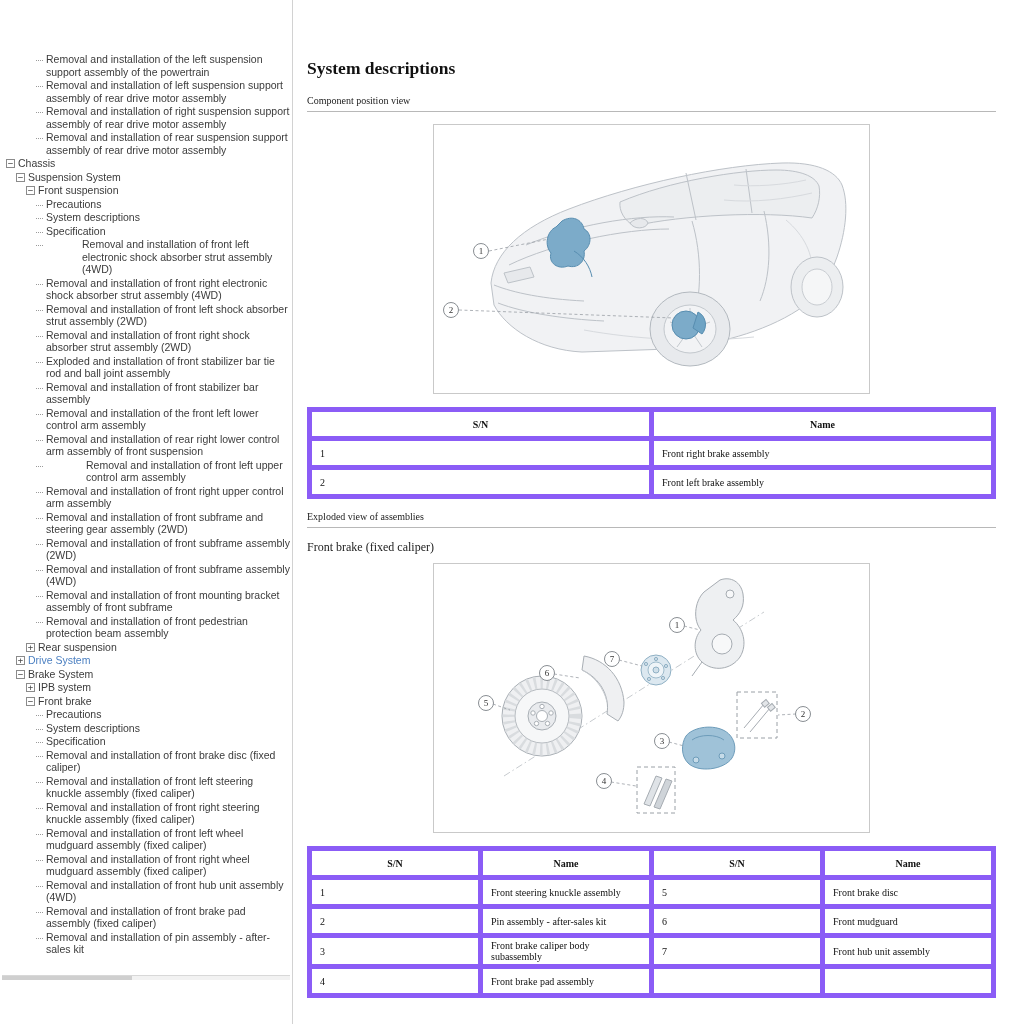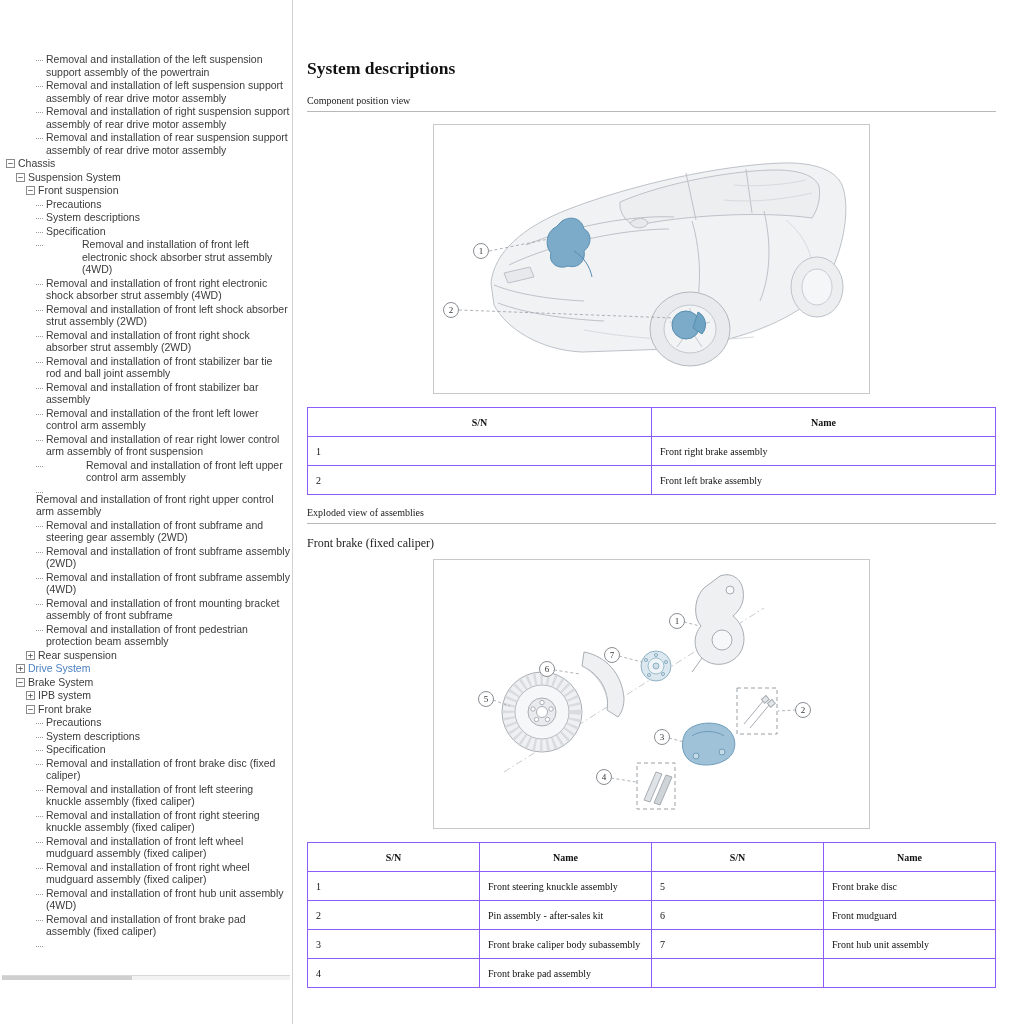--- a/index.html
+++ b/index.html
@@ -43,21 +43,21 @@
 
   .figure {
     width:437px; height:270px; margin:12px auto 13px auto;
     border:1px solid #c9c9c9; background:#fff;
     display:flex; align-items:center; justify-content:center;
   }
   .figure svg { display:block; }
 
   table.data-table { width:100%; border-collapse:collapse; font-size:10px; margin-top:12px; }
   table.data-table th, table.data-table td {
-    border:1px solid #8b5cf6; height:29px; padding:2px 8px; vertical-align:middle;
+    border:5px solid #8b5cf6; height:29px; padding:2px 8px; vertical-align:middle;
   }
   table.data-table th { font-weight:bold; text-align:center; }
   table.data-table td { text-align:left; }
   table.t1 th, table.t1 td { width:50%; }
   table.t2 th, table.t2 td { width:25%; }
 
   .callout-circle { fill:#ffffff; stroke:#898e93; stroke-width:1; }
   .callout-num { font-family:"Liberation Serif", serif; font-size:9px; fill:#333; text-anchor:middle; }
   .leader { stroke:#9aa0a6; stroke-width:0.8; stroke-dasharray:3 2.5; fill:none; }
 </style>
@@ -117,39 +117,39 @@
       <div class="tree-item" style="padding-left: 34px;">
         <span class="tree-dash"></span>
         <span class="tree-label">Removal and installation of front left shock absorber strut assembly (2WD)</span>
       </div>
       <div class="tree-item" style="padding-left: 34px;">
         <span class="tree-dash"></span>
         <span class="tree-label">Removal and installation of front right shock absorber strut assembly (2WD)</span>
       </div>
       <div class="tree-item" style="padding-left: 34px;">
         <span class="tree-dash"></span>
-        <span class="tree-label">Removal and installation of front stabilizer bar tie rod and ball joint assembly</span>
+        <span class="tree-label">Exploded and installation of front stabilizer bar tie rod and ball joint assembly</span>
       </div>
       <div class="tree-item" style="padding-left: 34px;">
         <span class="tree-dash"></span>
         <span class="tree-label">Removal and installation of front stabilizer bar assembly</span>
       </div>
       <div class="tree-item" style="padding-left: 34px;">
         <span class="tree-dash"></span>
         <span class="tree-label">Removal and installation of the front left lower control arm assembly</span>
       </div>
       <div class="tree-item" style="padding-left: 34px;">
         <span class="tree-dash"></span>
         <span class="tree-label">Removal and installation of rear right lower control arm assembly of front suspension</span>
       </div>
       <div class="tree-item" style="padding-left: 34px; gap: 40px;">
         <span class="tree-dash"></span>
         <span class="tree-label">Removal and installation of front left upper control arm assembly</span>
       </div>
-      <div class="tree-item" style="padding-left: 34px; flex-direction: column;">
+      <div class="tree-item" style="padding-left: 34px;">
         <span class="tree-dash"></span>
         <span class="tree-label">Removal and installation of front right upper control arm assembly</span>
       </div>
       <div class="tree-item" style="padding-left: 34px;">
         <span class="tree-dash"></span>
         <span class="tree-label">Removal and installation of front subframe and steering gear assembly (2WD)</span>
       </div>
       <div class="tree-item" style="padding-left: 34px;">
         <span class="tree-dash"></span>
         <span class="tree-label">Removal and installation of front subframe assembly (2WD)</span>
@@ -221,20 +221,21 @@
       <div class="tree-item" style="padding-left: 34px;">
         <span class="tree-dash"></span>
         <span class="tree-label">Removal and installation of front hub unit assembly (4WD)</span>
       </div>
       <div class="tree-item" style="padding-left: 34px;">
         <span class="tree-dash"></span>
         <span class="tree-label">Removal and installation of front brake pad assembly (fixed caliper)</span>
       </div>
       <div class="tree-item" style="padding-left: 34px;">
         <span class="tree-dash"></span>
+        <span class="tree-label">Removal and installation of pin assembly - after-sales kit</span>
       </div>
     </div>
 </div>
 <div class="h-scrollbar">
   <div class="thumb"></div>
 </div>
 <div class="divider"></div>
 
 <div class="main">
 

